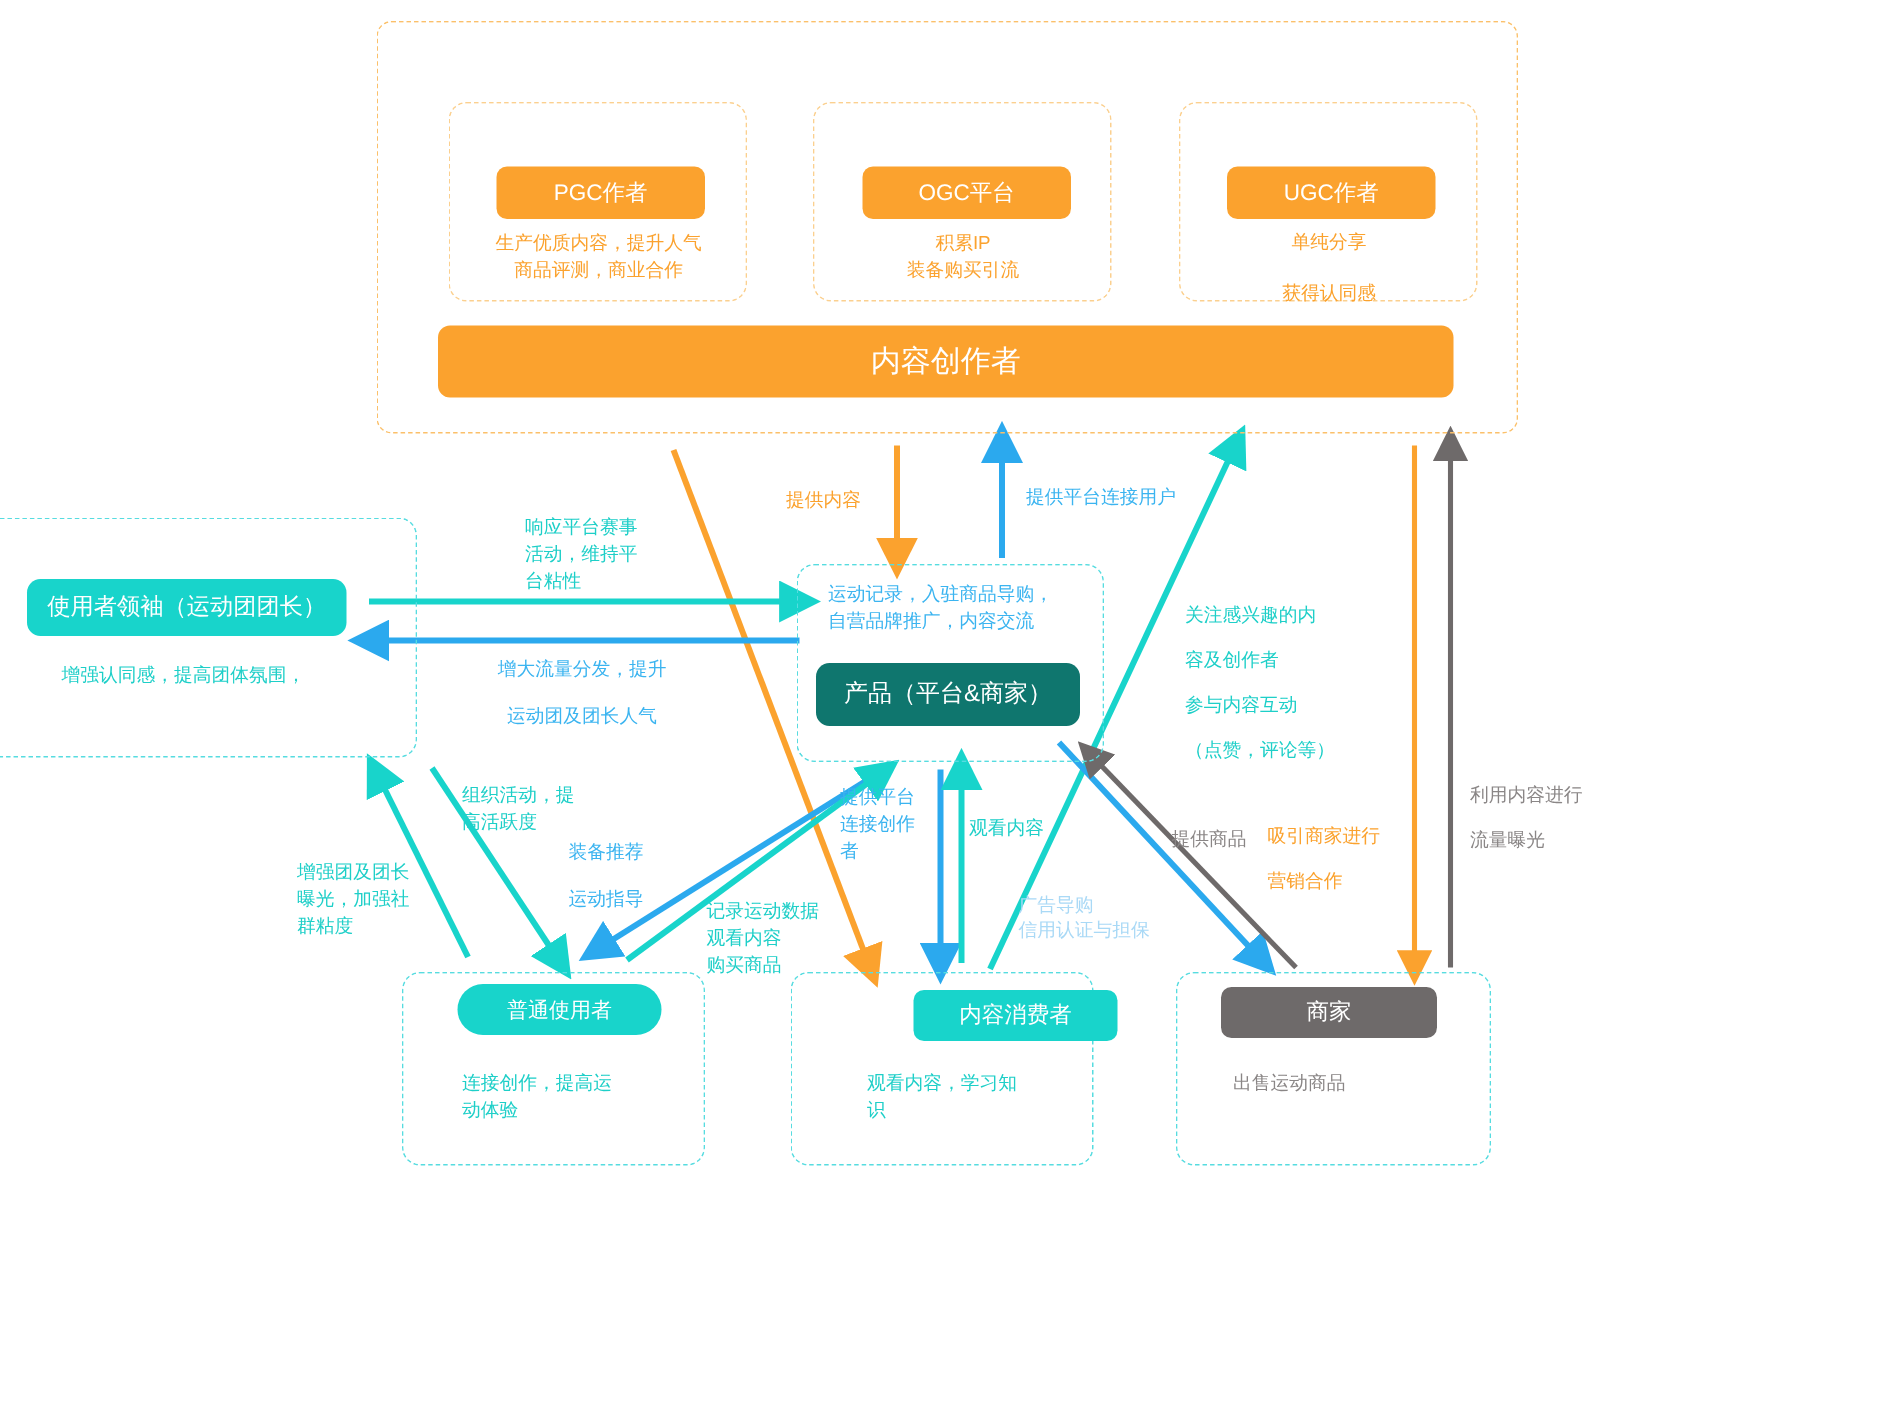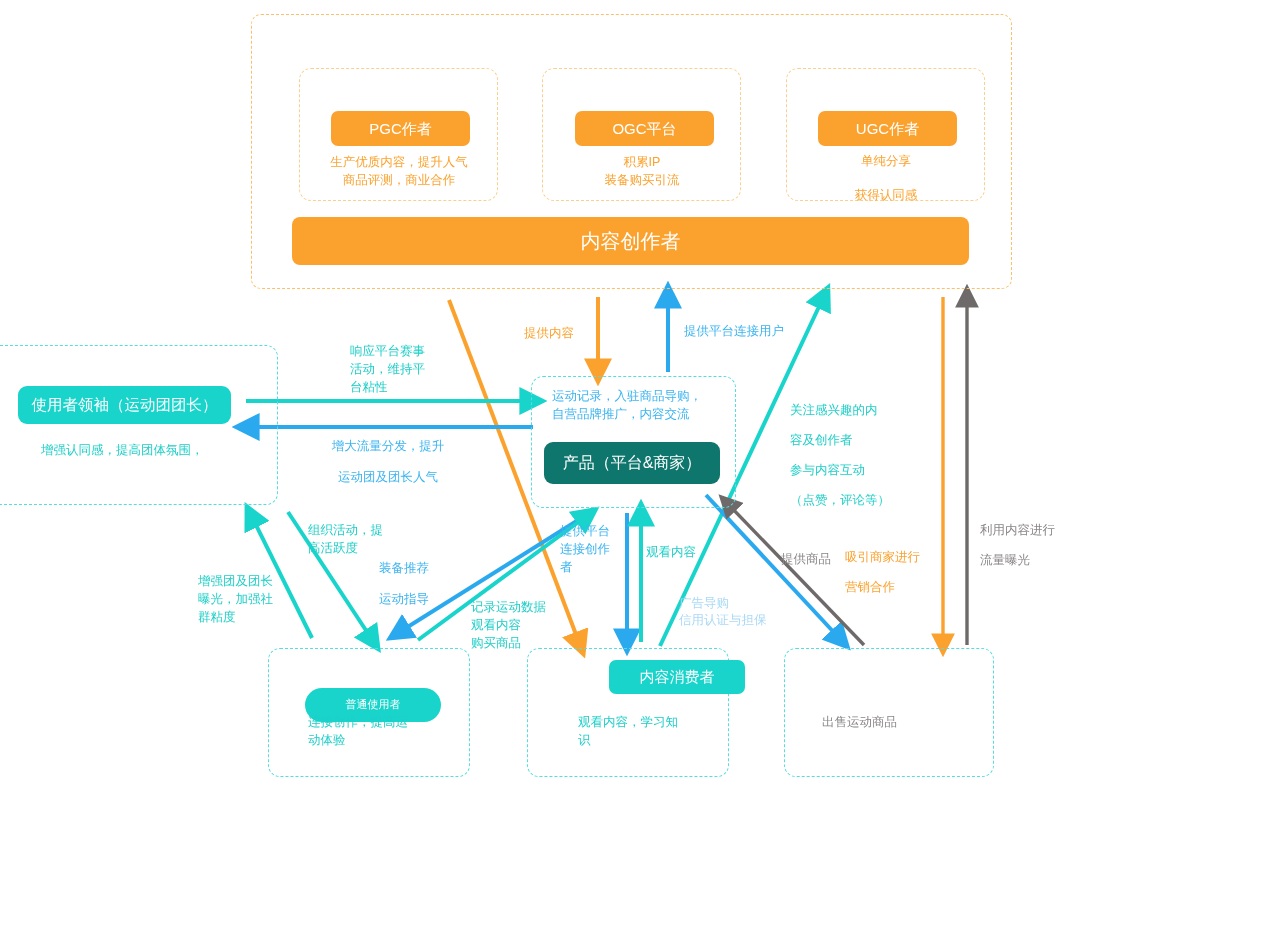--- a/index.html
+++ b/index.html
@@ -138,30 +138,31 @@
   <div class="frame cyan" style="left:-22px;top:345px;width:300px;height:160px;"></div>
   <div class="pill teal" style="left:18px;top:386px;width:213px;height:38px;font-size:15.5px;border-radius:9px;">使用者领袖（运动团团长）</div>
   <div class="cap teal" style="left:41px;top:441px;width:240px;font-size:12.5px;">增强认同感，提高团体氛围，</div>
 
   <div class="frame cyan" style="left:531px;top:376px;width:205px;height:132px;"></div>
   <div class="cap blue" style="left:552px;top:387px;width:180px;font-size:12.5px;line-height:1.45;">运动记录，入驻商品导购，
 自营品牌推广，内容交流</div>
   <div class="pill blue" style="left:544px;top:442px;width:176px;height:42px;font-size:16px;border-radius:9px;">产品（平台&amp;商家）</div>
 
   <div class="frame cyan" style="left:268px;top:648px;width:202px;height:129px;"></div>
-  <div class="pill teal" style="left:305px;top:688px;width:136px;height:34px;font-size:11px;border-radius:17px;">普通使用者</div>
+  <div class="pill teal" style="left:305px;top:656px;width:136px;height:34px;font-size:14px;border-radius:17px;">普通使用者</div>
   <div class="cap teal" style="left:308px;top:713px;width:150px;font-size:12.5px;">连接创作，提高运
 动体验</div>
 
   <div class="frame cyan" style="left:527px;top:648px;width:202px;height:129px;"></div>
   <div class="pill teal" style="left:565px;top:660px;width:136px;height:34px;font-size:15px;margin-left:44px;">内容消费者</div>
   <div class="cap teal" style="left:578px;top:713px;width:150px;font-size:12.5px;">观看内容，学习知
 识</div>
 
   <div class="frame cyan" style="left:784px;top:648px;width:210px;height:129px;"></div>
+  <div class="pill gray" style="left:814px;top:658px;width:144px;height:34px;font-size:15px;">商家</div>
   <div class="cap gray" style="left:822px;top:713px;width:165px;font-size:12.5px;">出售运动商品</div>
 
   <div class="cap orange" style="left:524px;top:324px;font-size:12.5px;">提供内容</div>
 
   <div class="cap blue" style="left:684px;top:322px;font-size:12.5px;">提供平台连接用户</div>
 
   <div class="cap teal" style="left:350px;top:342px;width:100px;font-size:12.5px;line-height:1.45;">响应平台赛事
 活动，维持平
 台粘性</div>
 

